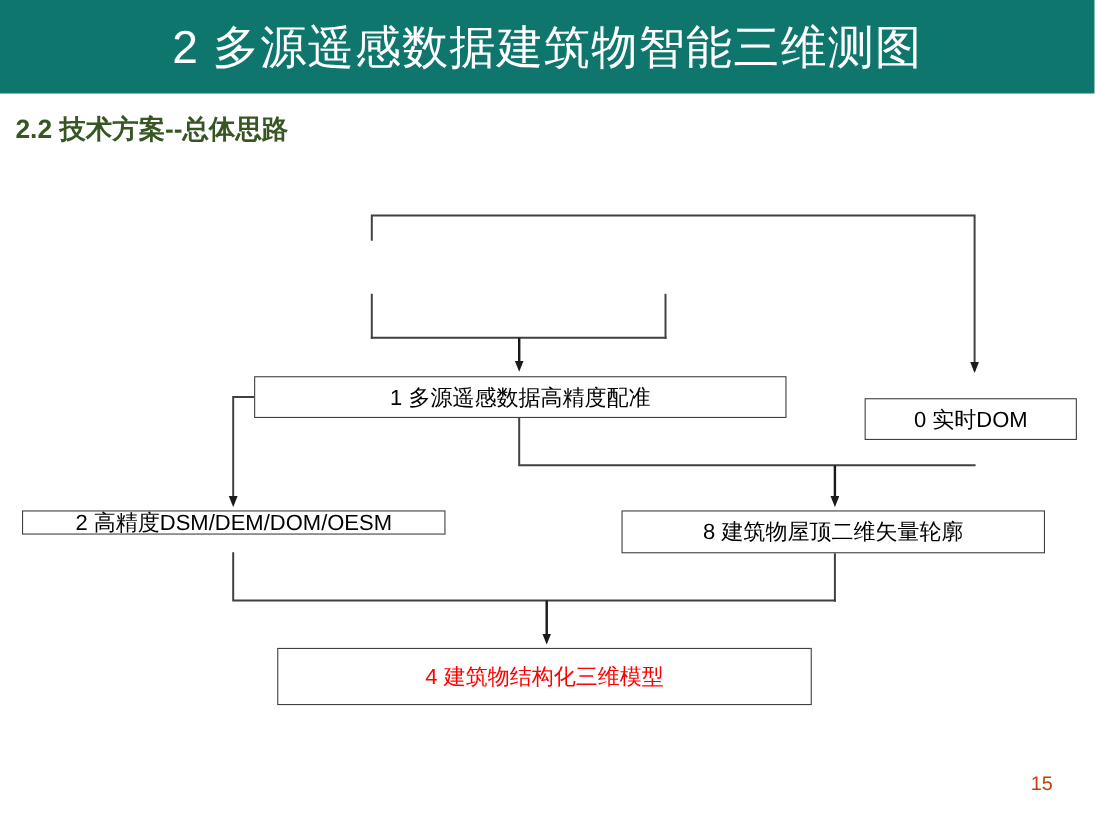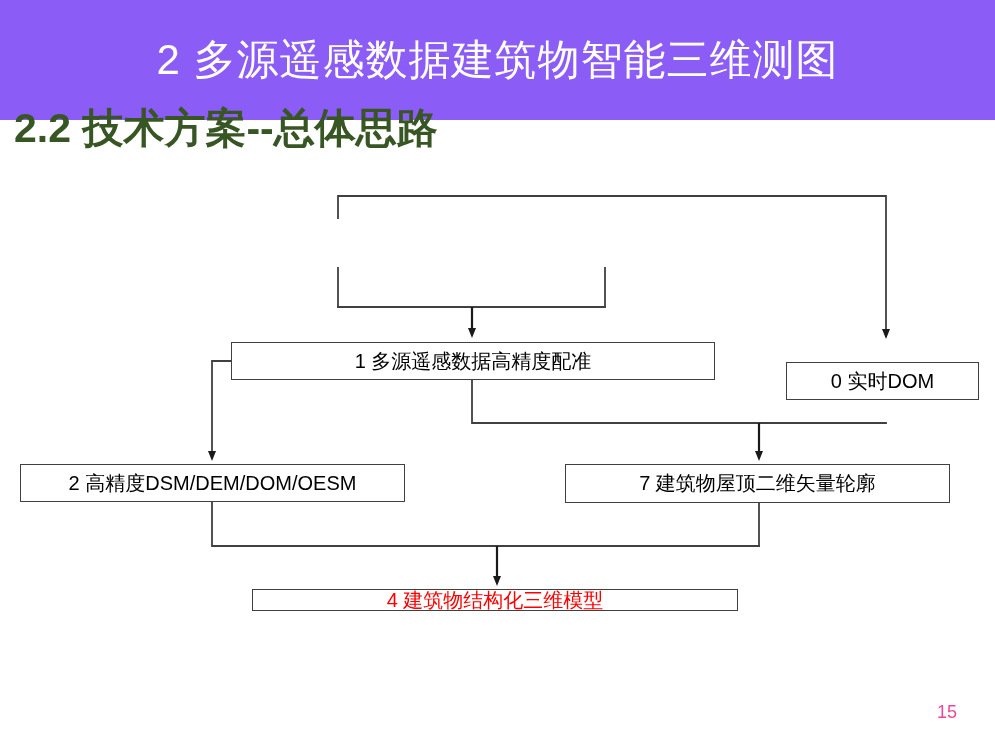--- a/index.html
+++ b/index.html
@@ -20,43 +20,43 @@
     height: 745px;
     background: #ffffff;
   }
 
   
   .header-band {
     position: absolute;
     left: 0;
     top: 0;
     width: 995px;
-    height: 120px;
-    background: #8b5cf6;
+    height: 85px;
+    background: #0f766e;
     display: flex;
     align-items: center;
     justify-content: center;
     box-sizing: border-box;
   }
   .header-title {
     color: #ffffff;
     font-size: 42px;
     font-weight: 400;
     letter-spacing: 1px;
     white-space: nowrap;
     line-height: 1;
     font-family: "Liberation Sans", "DejaVu Sans", sans-serif;
   }
 
   
   .section-title {
     position: absolute;
     left: 14px;
     top: 104px;
-    font-size: 41px;
+    font-size: 24px;
     font-weight: bold;
     color: #375623;
     white-space: nowrap;
     line-height: 1.2;
     font-family: "Liberation Sans", "DejaVu Sans", sans-serif;
   }
 
   
   .flow-canvas {
     position: absolute;
@@ -115,21 +115,21 @@
     white-space: nowrap;
     font-family: "Liberation Sans", "DejaVu Sans", sans-serif;
   }
 
   
   .page-number {
     position: absolute;
     right: 38px;
     bottom: 22px;
     font-size: 18px;
-    color: #ec4899;
+    color: #c2410c;
     font-family: "Liberation Sans", "DejaVu Sans", sans-serif;
   }
 </style>
 </head>
 <body>
 
 <div class="slide">
 
   <div class="header-band">
     <div class="header-title">2  多源遥感数据建筑物智能三维测图</div>
@@ -182,27 +182,27 @@
 
 
   <div class="node" style="left:231px; top:342px; width:484px; height:38px;">
     <span>1 多源遥感数据高精度配准</span>
   </div>
 
   <div class="node" style="left:786px; top:342px; width:193px; height:38px;margin-top:20px;">
     <span>0 实时DOM</span>
   </div>
 
-  <div class="node" style="left:20px; top:464px; width:385px; height:38px;">
+  <div class="node" style="left:20px; top:464px; width:385px; height:22px;">
     <span>2 高精度DSM/DEM/DOM/OESM</span>
   </div>
 
   <div class="node" style="left:565px; top:464px; width:385px; height:39px;">
-    <span>7 建筑物屋顶二维矢量轮廓</span>
-  </div>
-
-  <div class="node node-red" style="left:252px; top:589px; width:486px; height:22px;">
+    <span>8 建筑物屋顶二维矢量轮廓</span>
+  </div>
+
+  <div class="node node-red" style="left:252px; top:589px; width:486px; height:52px;">
     <span>4 建筑物结构化三维模型</span>
   </div>
 
   <div class="page-number">15</div>
 
 </div>
 
 </body></html>

